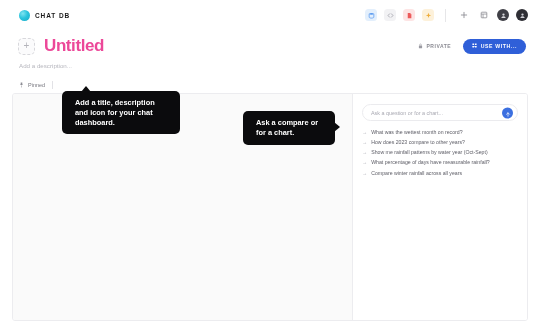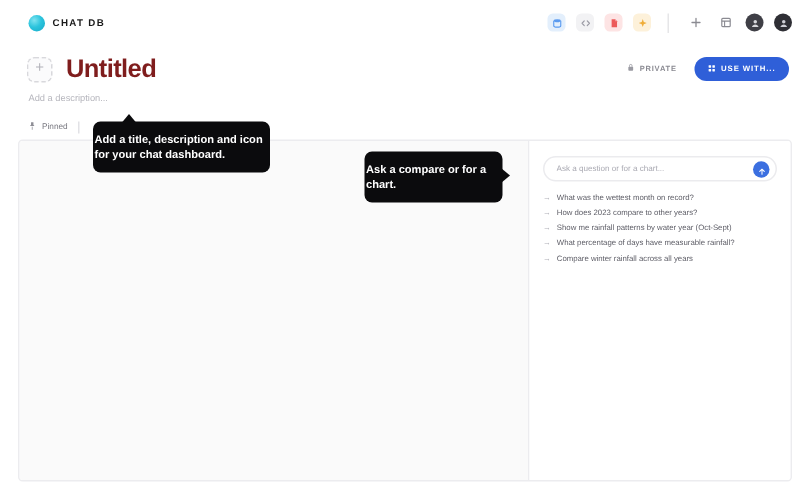--- a/index.html
+++ b/index.html
@@ -77,21 +77,21 @@
   .icon-add-square {
     width: 17px; height: 17px; border-radius: 5px;
     border: 1px dashed #d8d8dc;
     display: flex; align-items: center; justify-content: center;
     color: #b4b4bb; font-size: 10px; line-height: 1;
     background: #fbfbfc;
     flex: none;
   }
   .page-title {
     margin-left: 9px;
-    font-size: 17px; font-weight: bold; color: #7f1d1d;
+    font-size: 17px; font-weight: bold; color: #ec4899;
     letter-spacing: -0.4px;
   }
   .titlerow-right {
     margin-left: auto; display: flex; align-items: center; gap: 7px;
   }
   .private-chip {
     display: flex; align-items: center; gap: 3px;
     font-size: 5px; font-weight: bold; letter-spacing: 0.55px;
     color: #8a8a92;
     padding: 3px 5px; border-radius: 4px;
@@ -174,22 +174,23 @@
     font-size: 5.2px; color: #5d5d66; line-height: 1.15;
   }
   .arrow-icon { color: #b0b0b8; font-size: 5.2px; flex: none; }
 
   
   .callout {
     position: absolute;
     background: #0b0b0d; color: #ffffff;
     border-radius: 5px;
     font-size: 7.4px; font-weight: bold; line-height: 1.32;
-    padding: 7px 1px;
+    padding: 7px 13px;
     z-index: 20;
+    margin-top: 10px;
   }
   .callout-1 { top: 81px; left: 62px; width: 118px; }
   .callout-1::after {
     content: ""; position: absolute;
     top: -5px; left: 19px;
     border-left: 5px solid transparent;
     border-right: 5px solid transparent;
     border-bottom: 6px solid #0b0b0d;
   }
   .callout-2 { top: 101px; left: 243px; width: 92px; }

